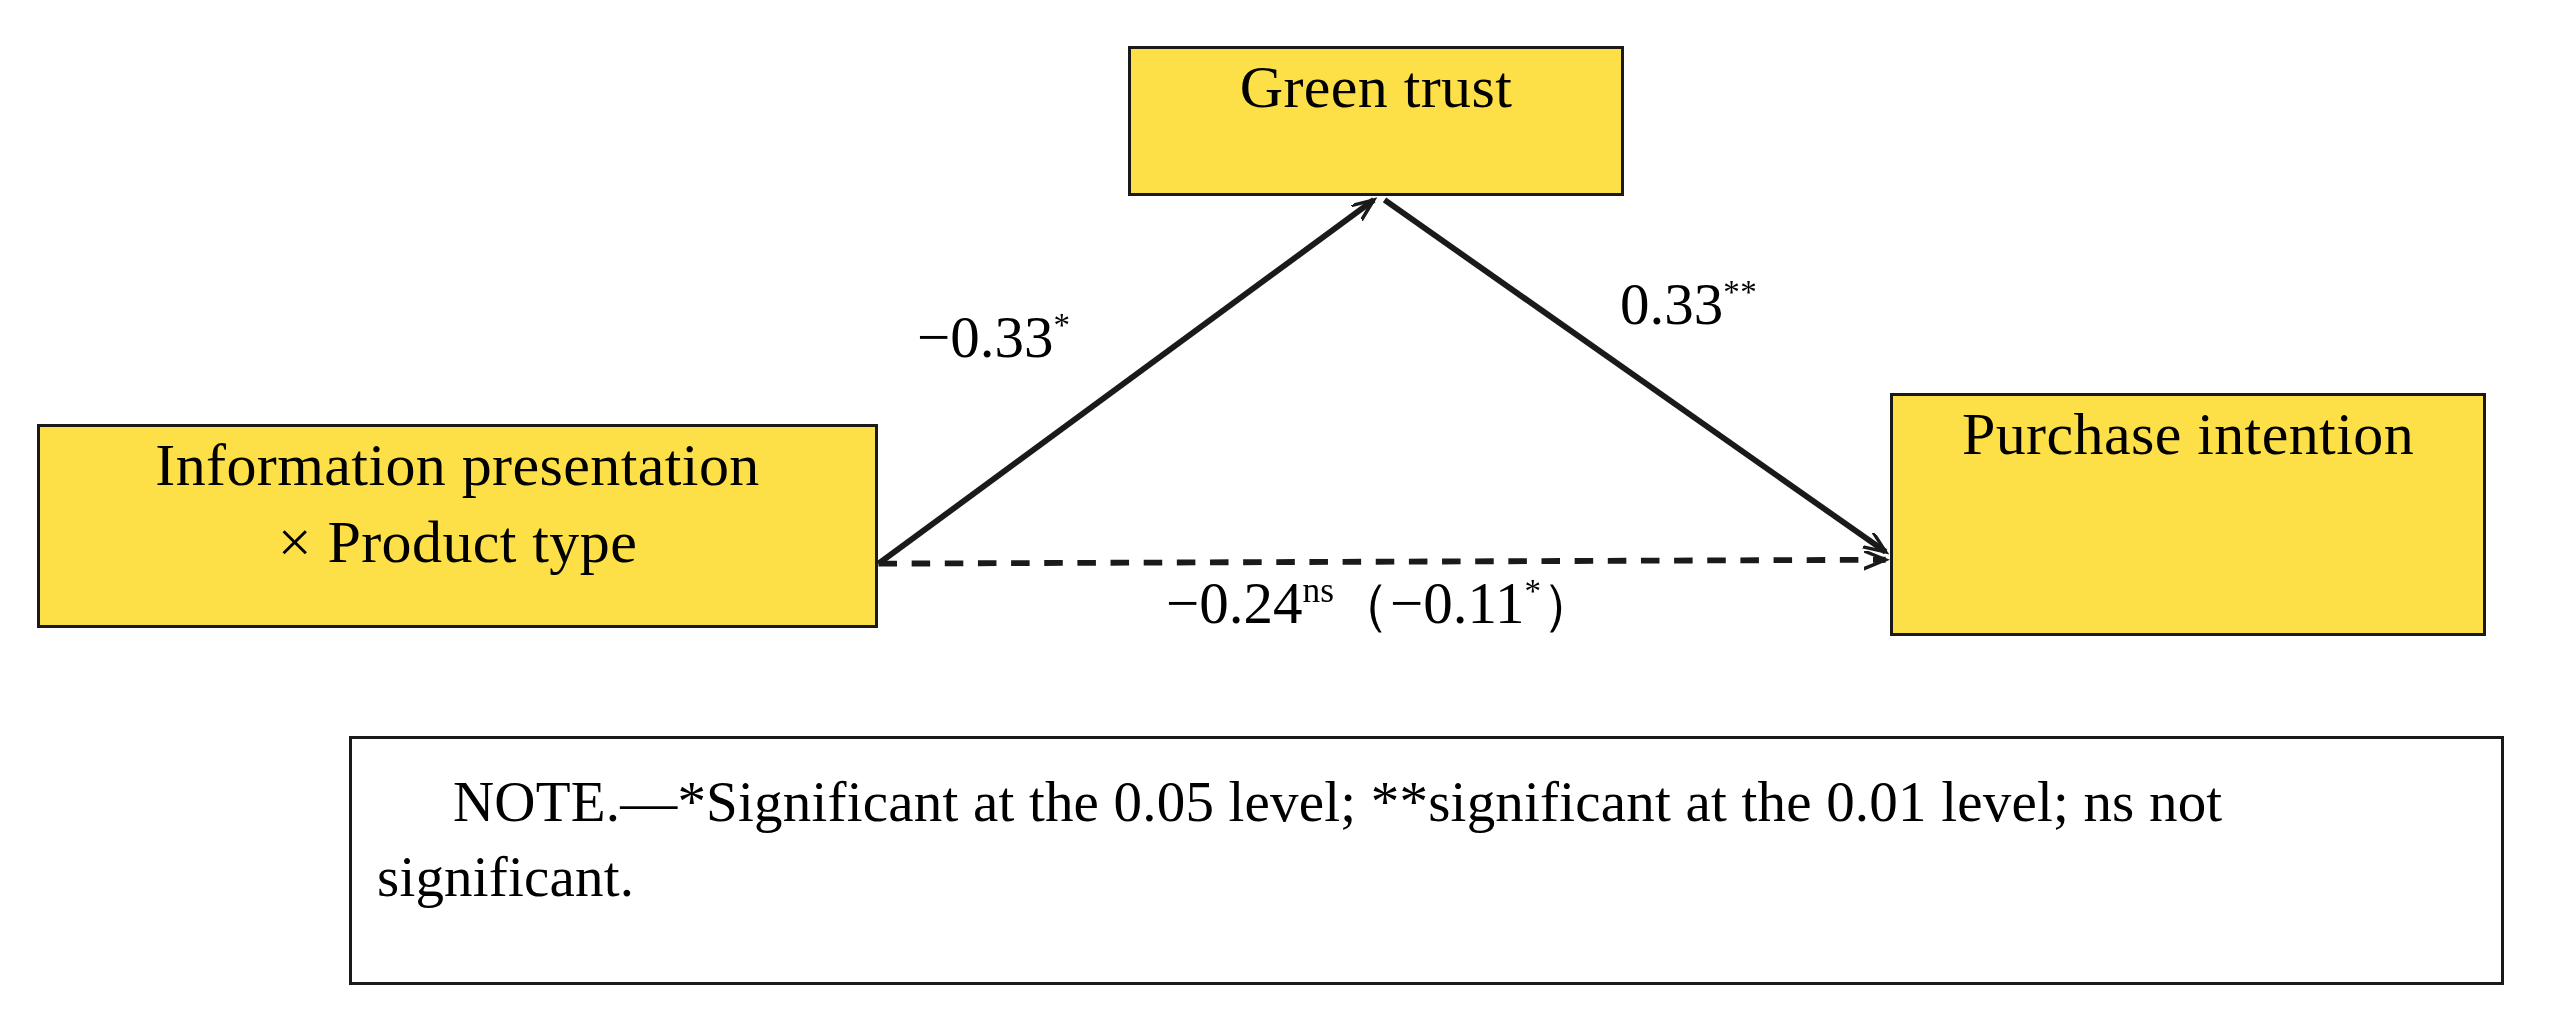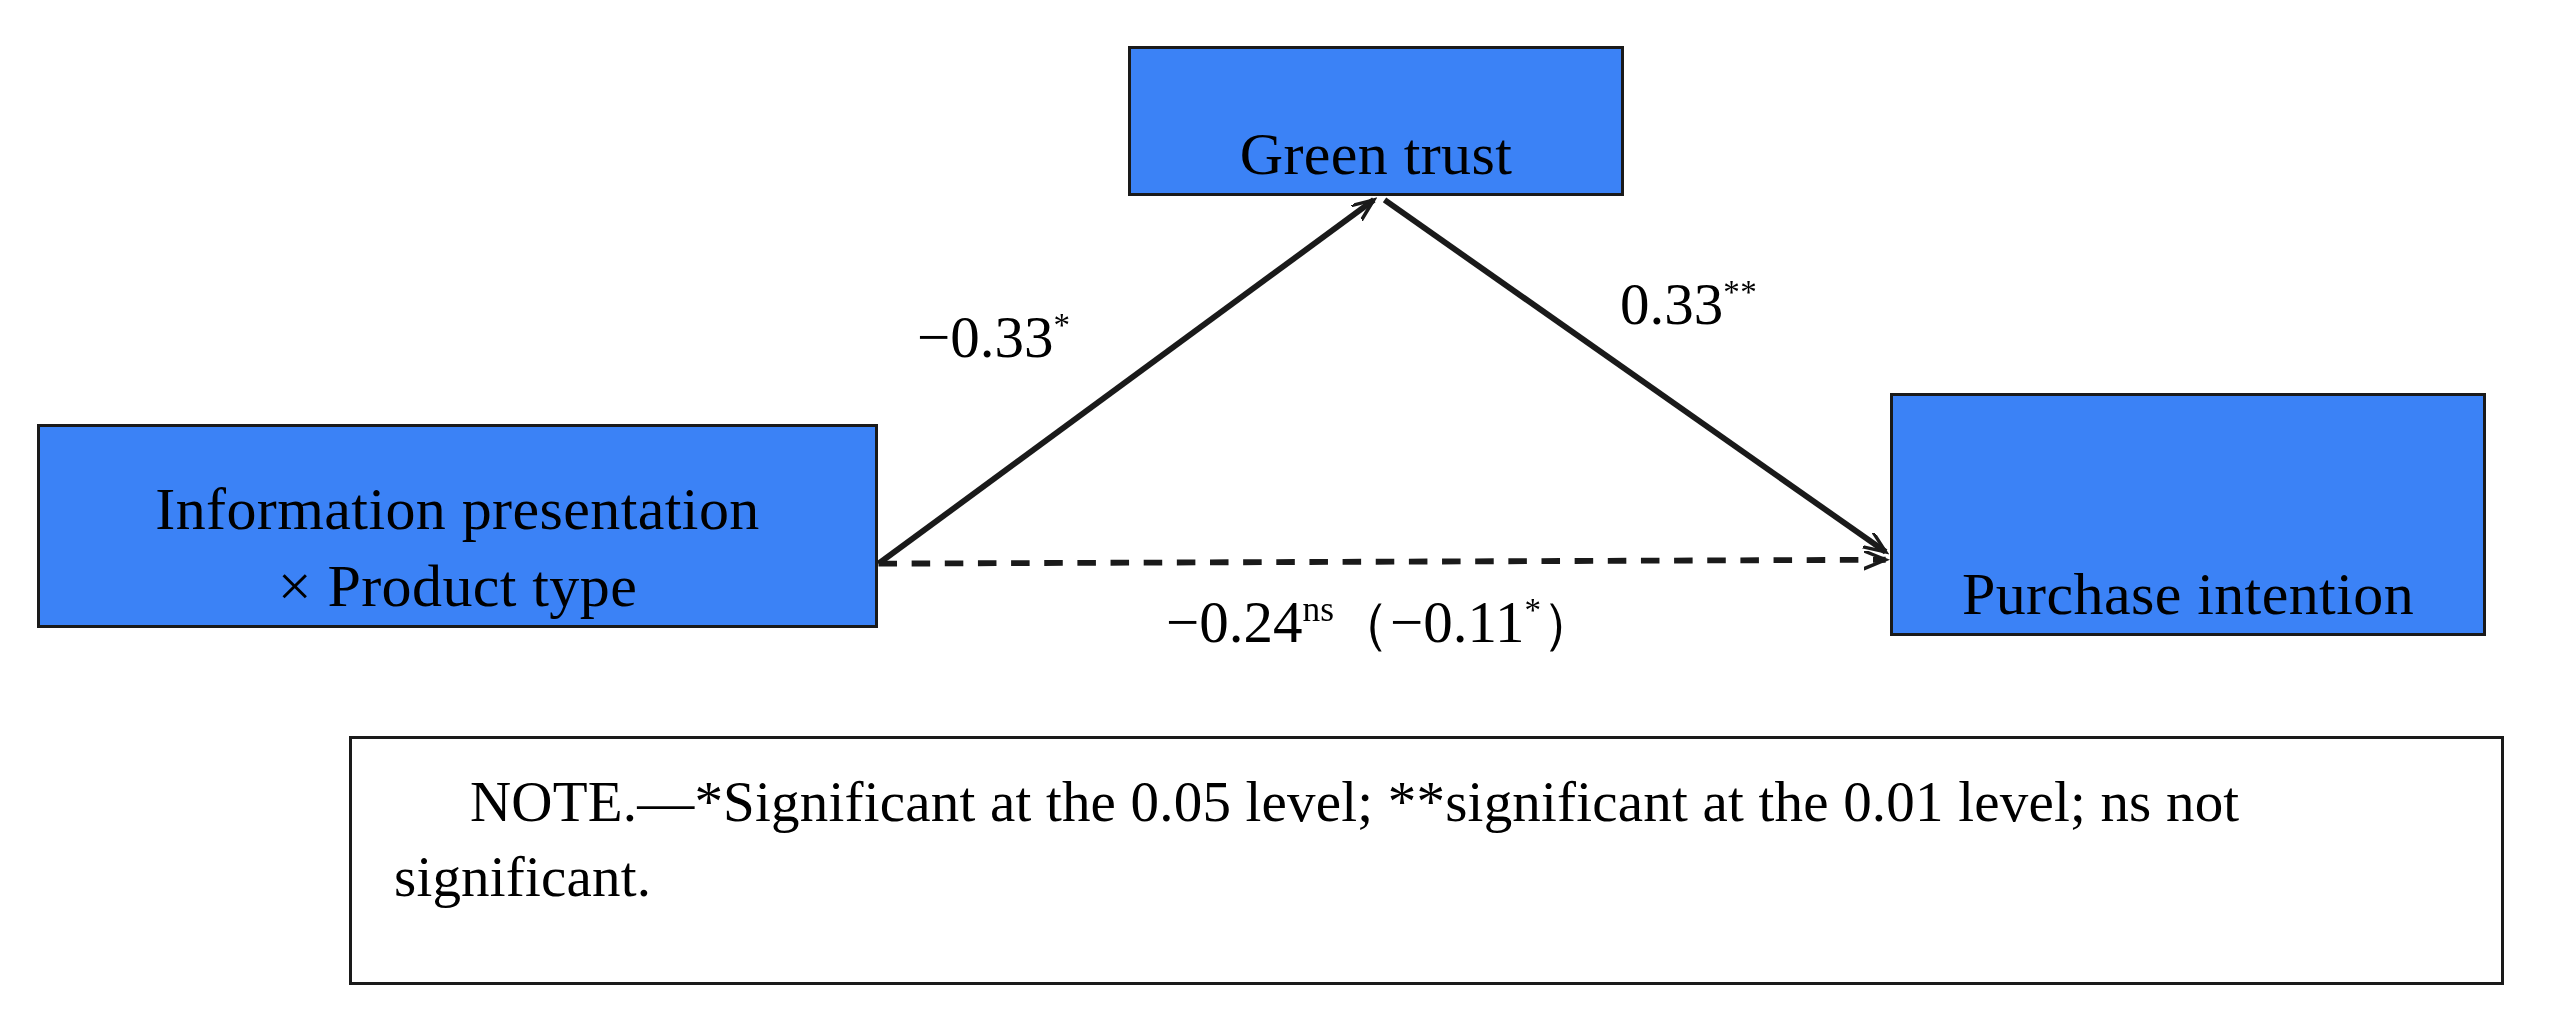--- a/index.html
+++ b/index.html
@@ -18,23 +18,23 @@
     height: 1022px;
     background: #ffffff;
     overflow: hidden;
   }
 
   
   .node-box {
     position: absolute;
     box-sizing: border-box;
     border: 3.9px solid #1a1a1a;
-    background: #3b82f6;
+    background: #fde047;
     display: flex;
-    align-items: flex-end;
+    align-items: flex-start;
     justify-content: center;
     text-align: center;
     line-height: 1.28;
     font-size: 60px;
     font-weight: 400;
     letter-spacing: 0.4px;
     z-index: 3;
   }
 
   #node-green-trust {
@@ -93,34 +93,34 @@
     font-size: 0.6em;
     vertical-align: super;
     line-height: 0;
   }
   .path-label .paren {
     font-size: 0.95em;
   }
 
   #label-a-path { left: 917px; top: 308px; }
   #label-b-path { left: 1620px; top: 275px; }
-  #label-c-path { left: 1166px; top: 593px; text-align: right; }
+  #label-c-path { left: 1166px; top: 574px; text-align: right; }
 
   
   #note-box {
     position: absolute;
     left: 349px;
     top: 736px;
     width: 2155px;
     height: 249px;
     box-sizing: border-box;
     border: 3.9px solid #1a1a1a;
     background: #ffffff;
     z-index: 3;
-    padding: 25px 29px 0 42px;
+    padding: 25px 29px 0 25px;
   }
   #note-text {
     font-size: 57px;
     line-height: 1.32;
     text-indent: 76px;
     margin: 0;
     letter-spacing: 0.2px;
   }
 </style>
 </head>

